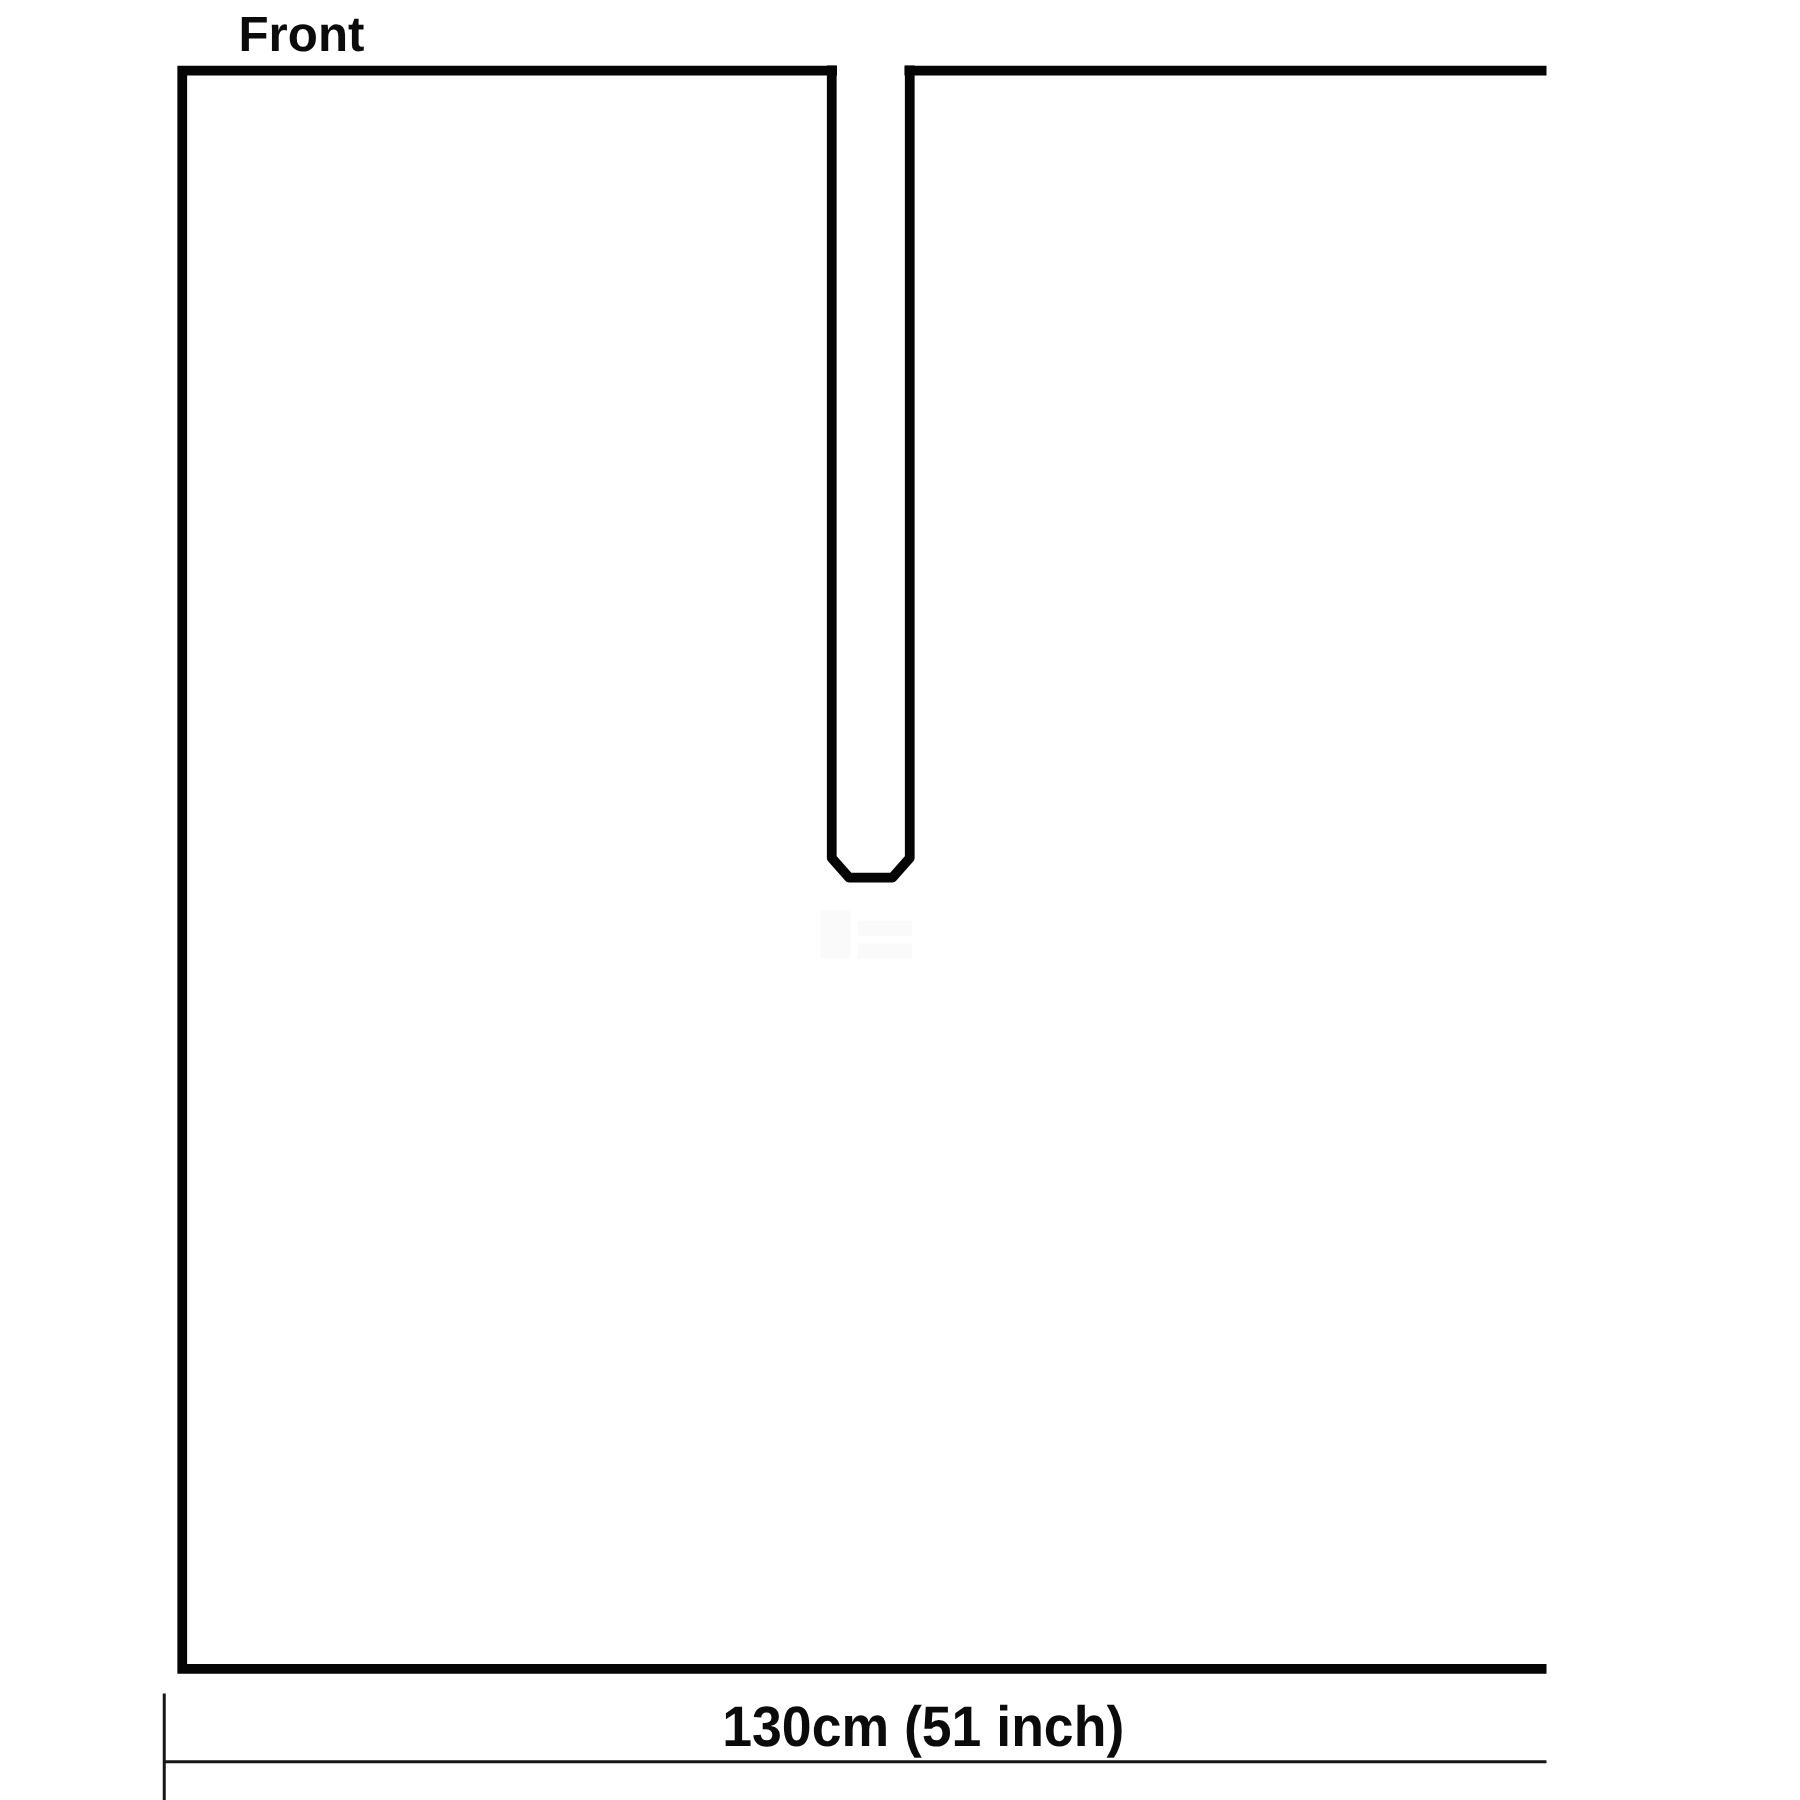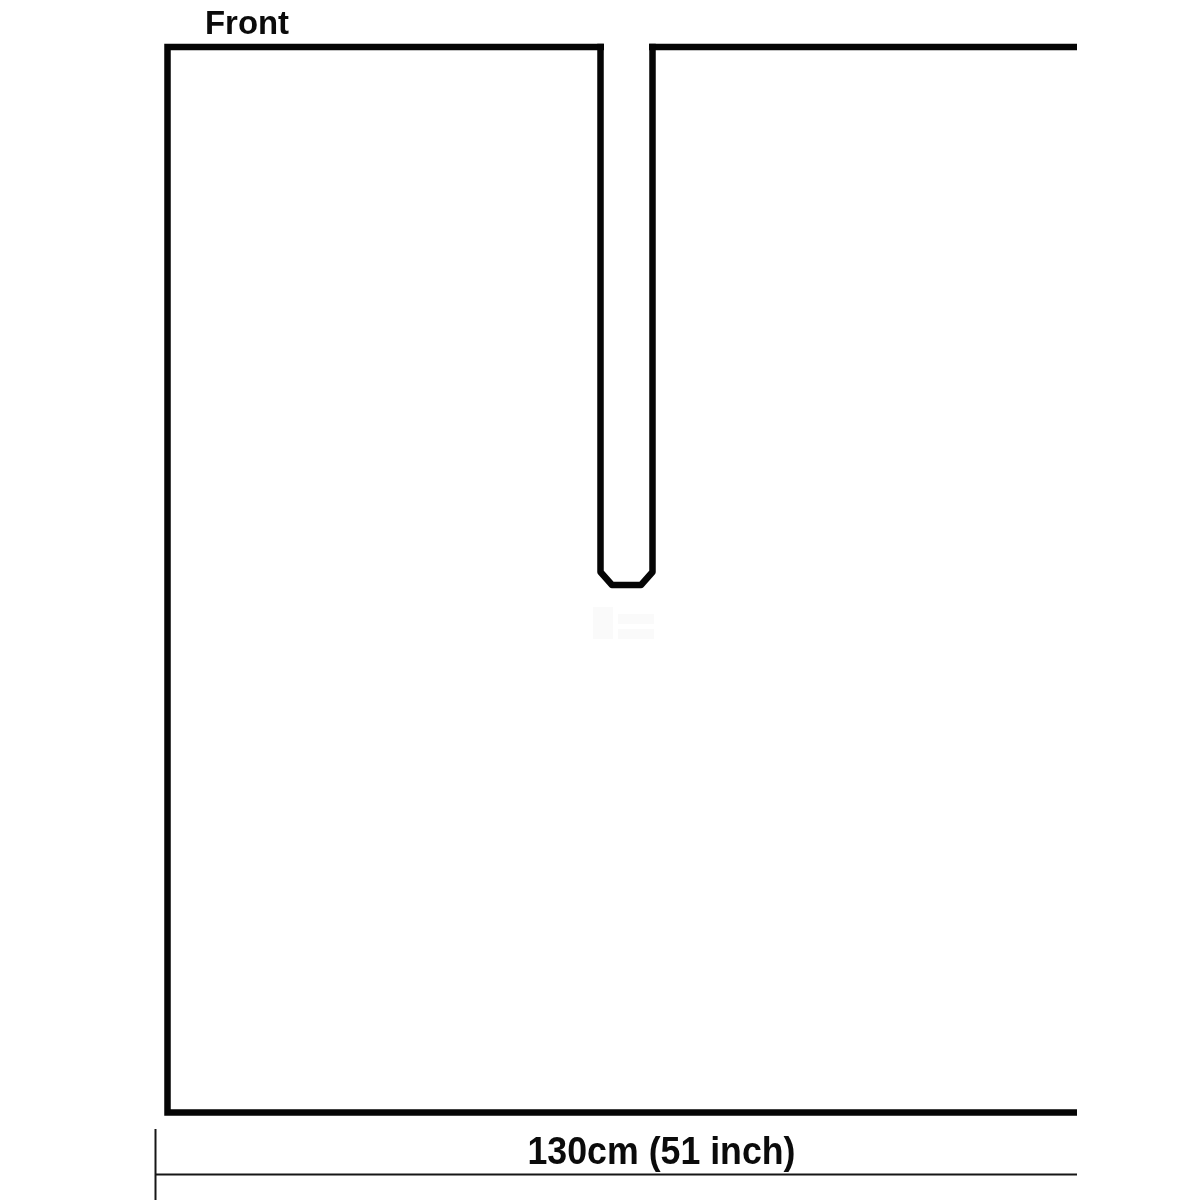--- a/index.html
+++ b/index.html
@@ -1,17 +1,17 @@
 <!DOCTYPE html>
 <html><head>
 <meta charset="utf-8">
 <style>
   html,body{margin:0;padding:0;background:#ffffff;}
   .page{position:relative;width:1031px;height:1200px;background:#ffffff;overflow:hidden;
-        font-family:"Liberation Sans", sans-serif;padding-left:46px;}
+        font-family:"Liberation Sans", sans-serif;}
   svg text{font-family:"Liberation Sans", sans-serif;font-weight:bold;fill:#0b0b0b;}
 </style>
 </head>
 <body>
 <div class="page">
 <svg width="1200" height="1200" viewBox="0 0 1200 1200" xmlns="http://www.w3.org/2000/svg">
 
   <rect x="0" y="0" width="1200" height="1200" fill="#ffffff"></rect>
 
   <text x="159" y="34" font-size="33" textLength="84" lengthAdjust="spacingAndGlyphs">Front</text>

